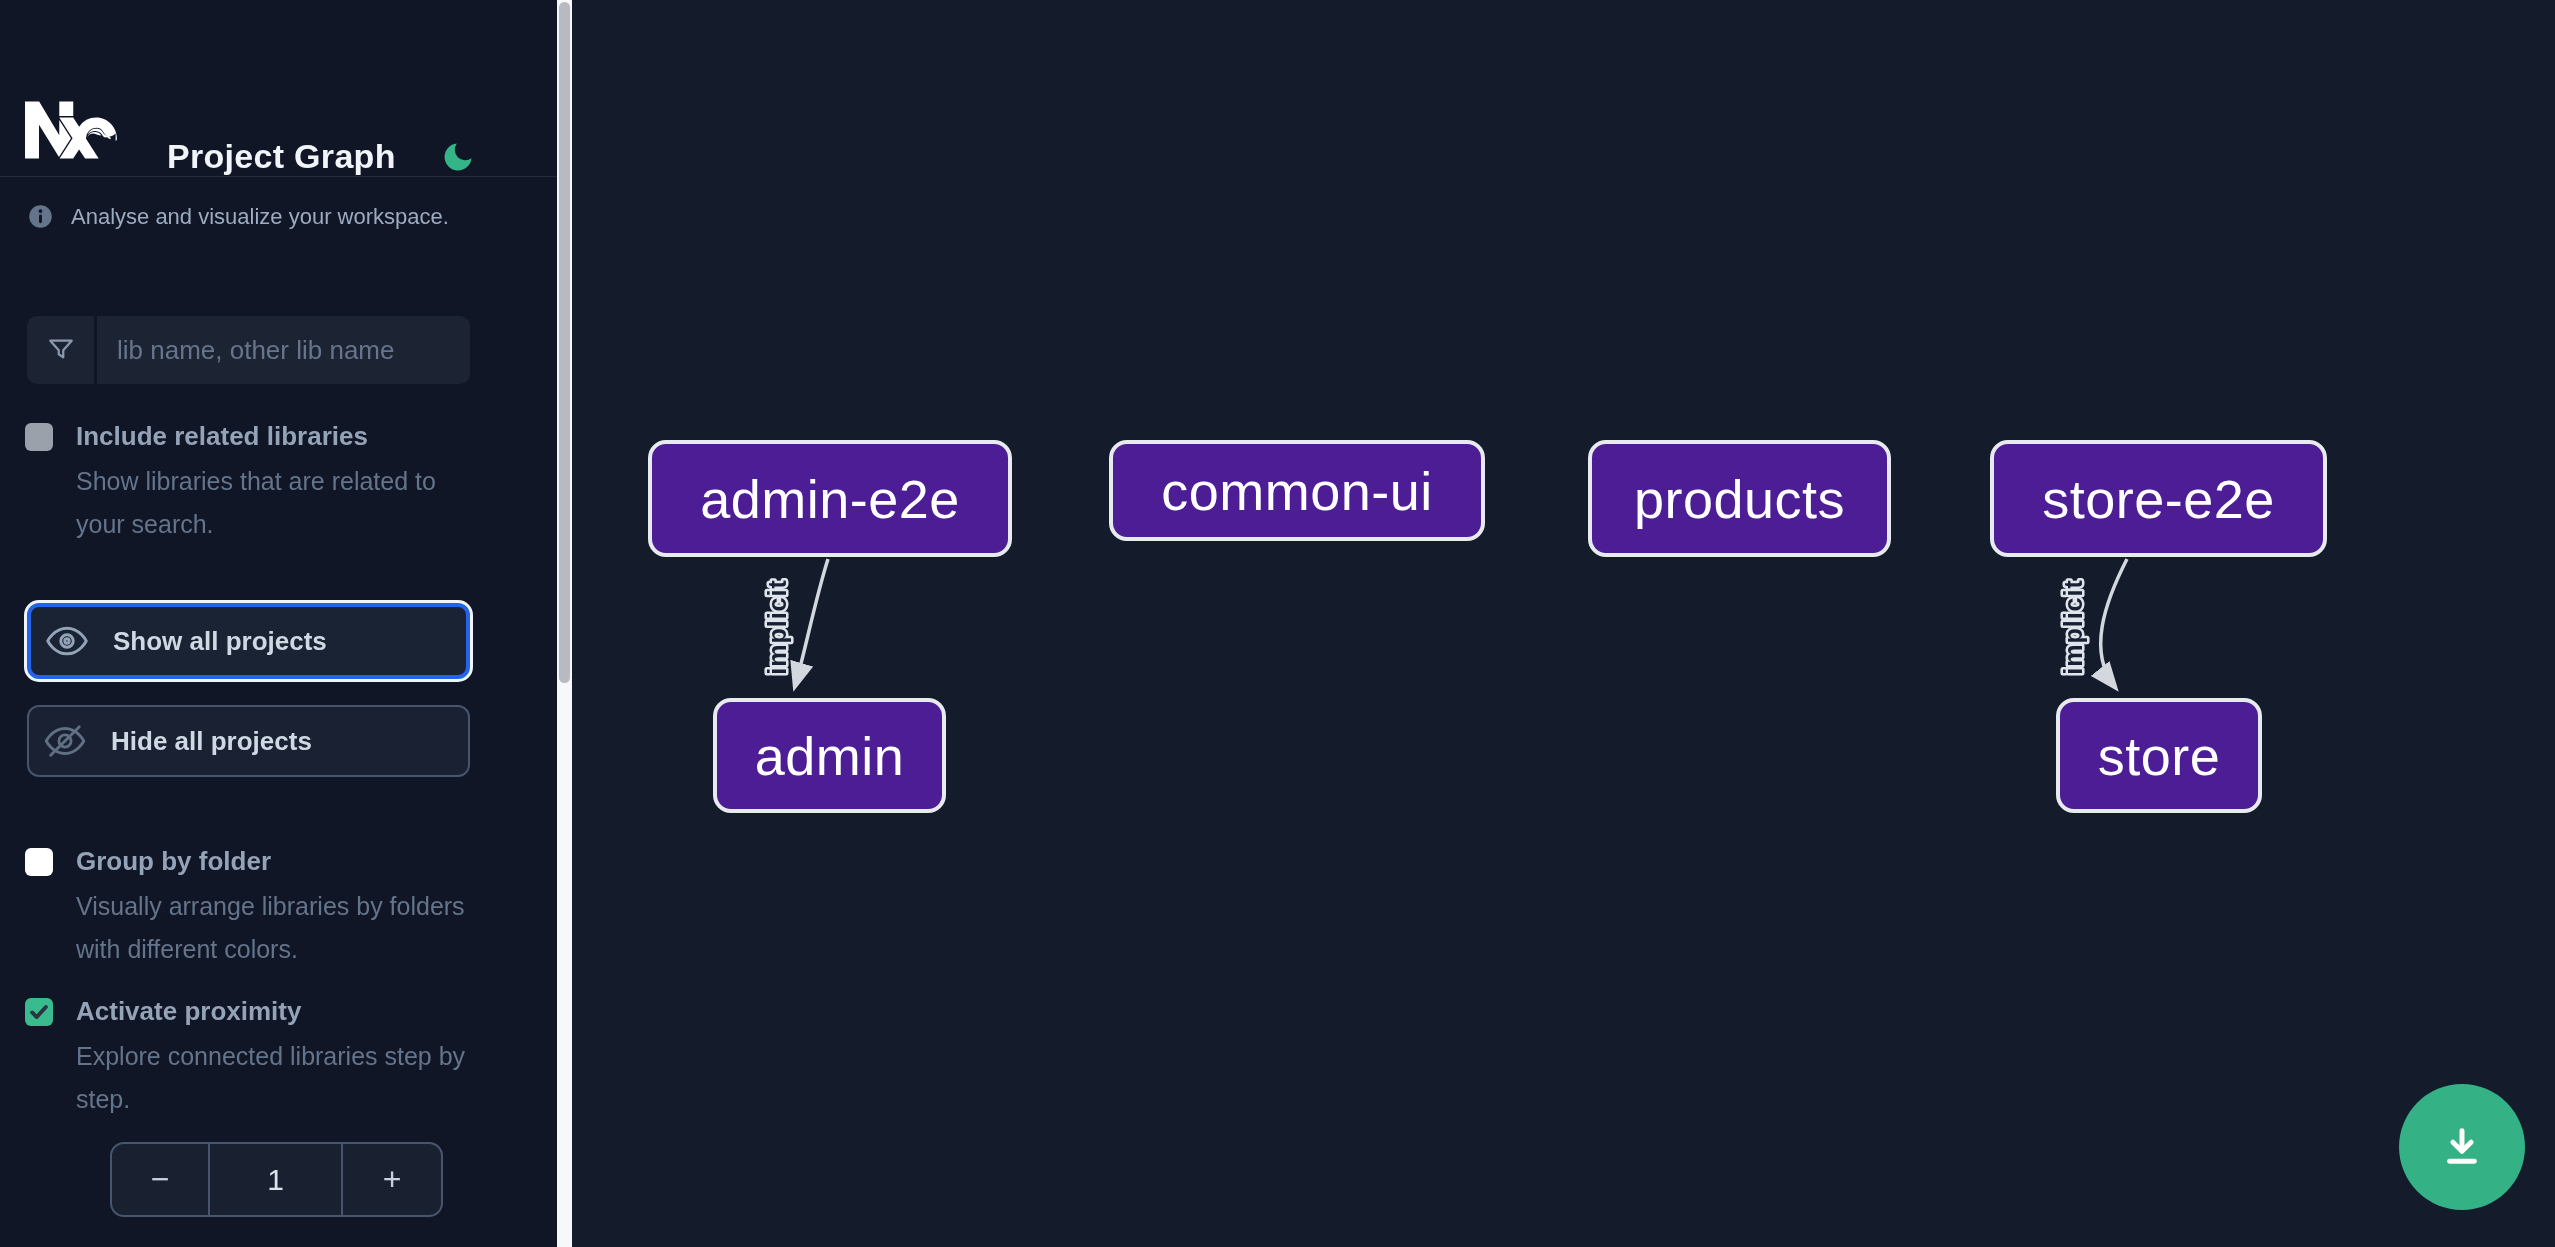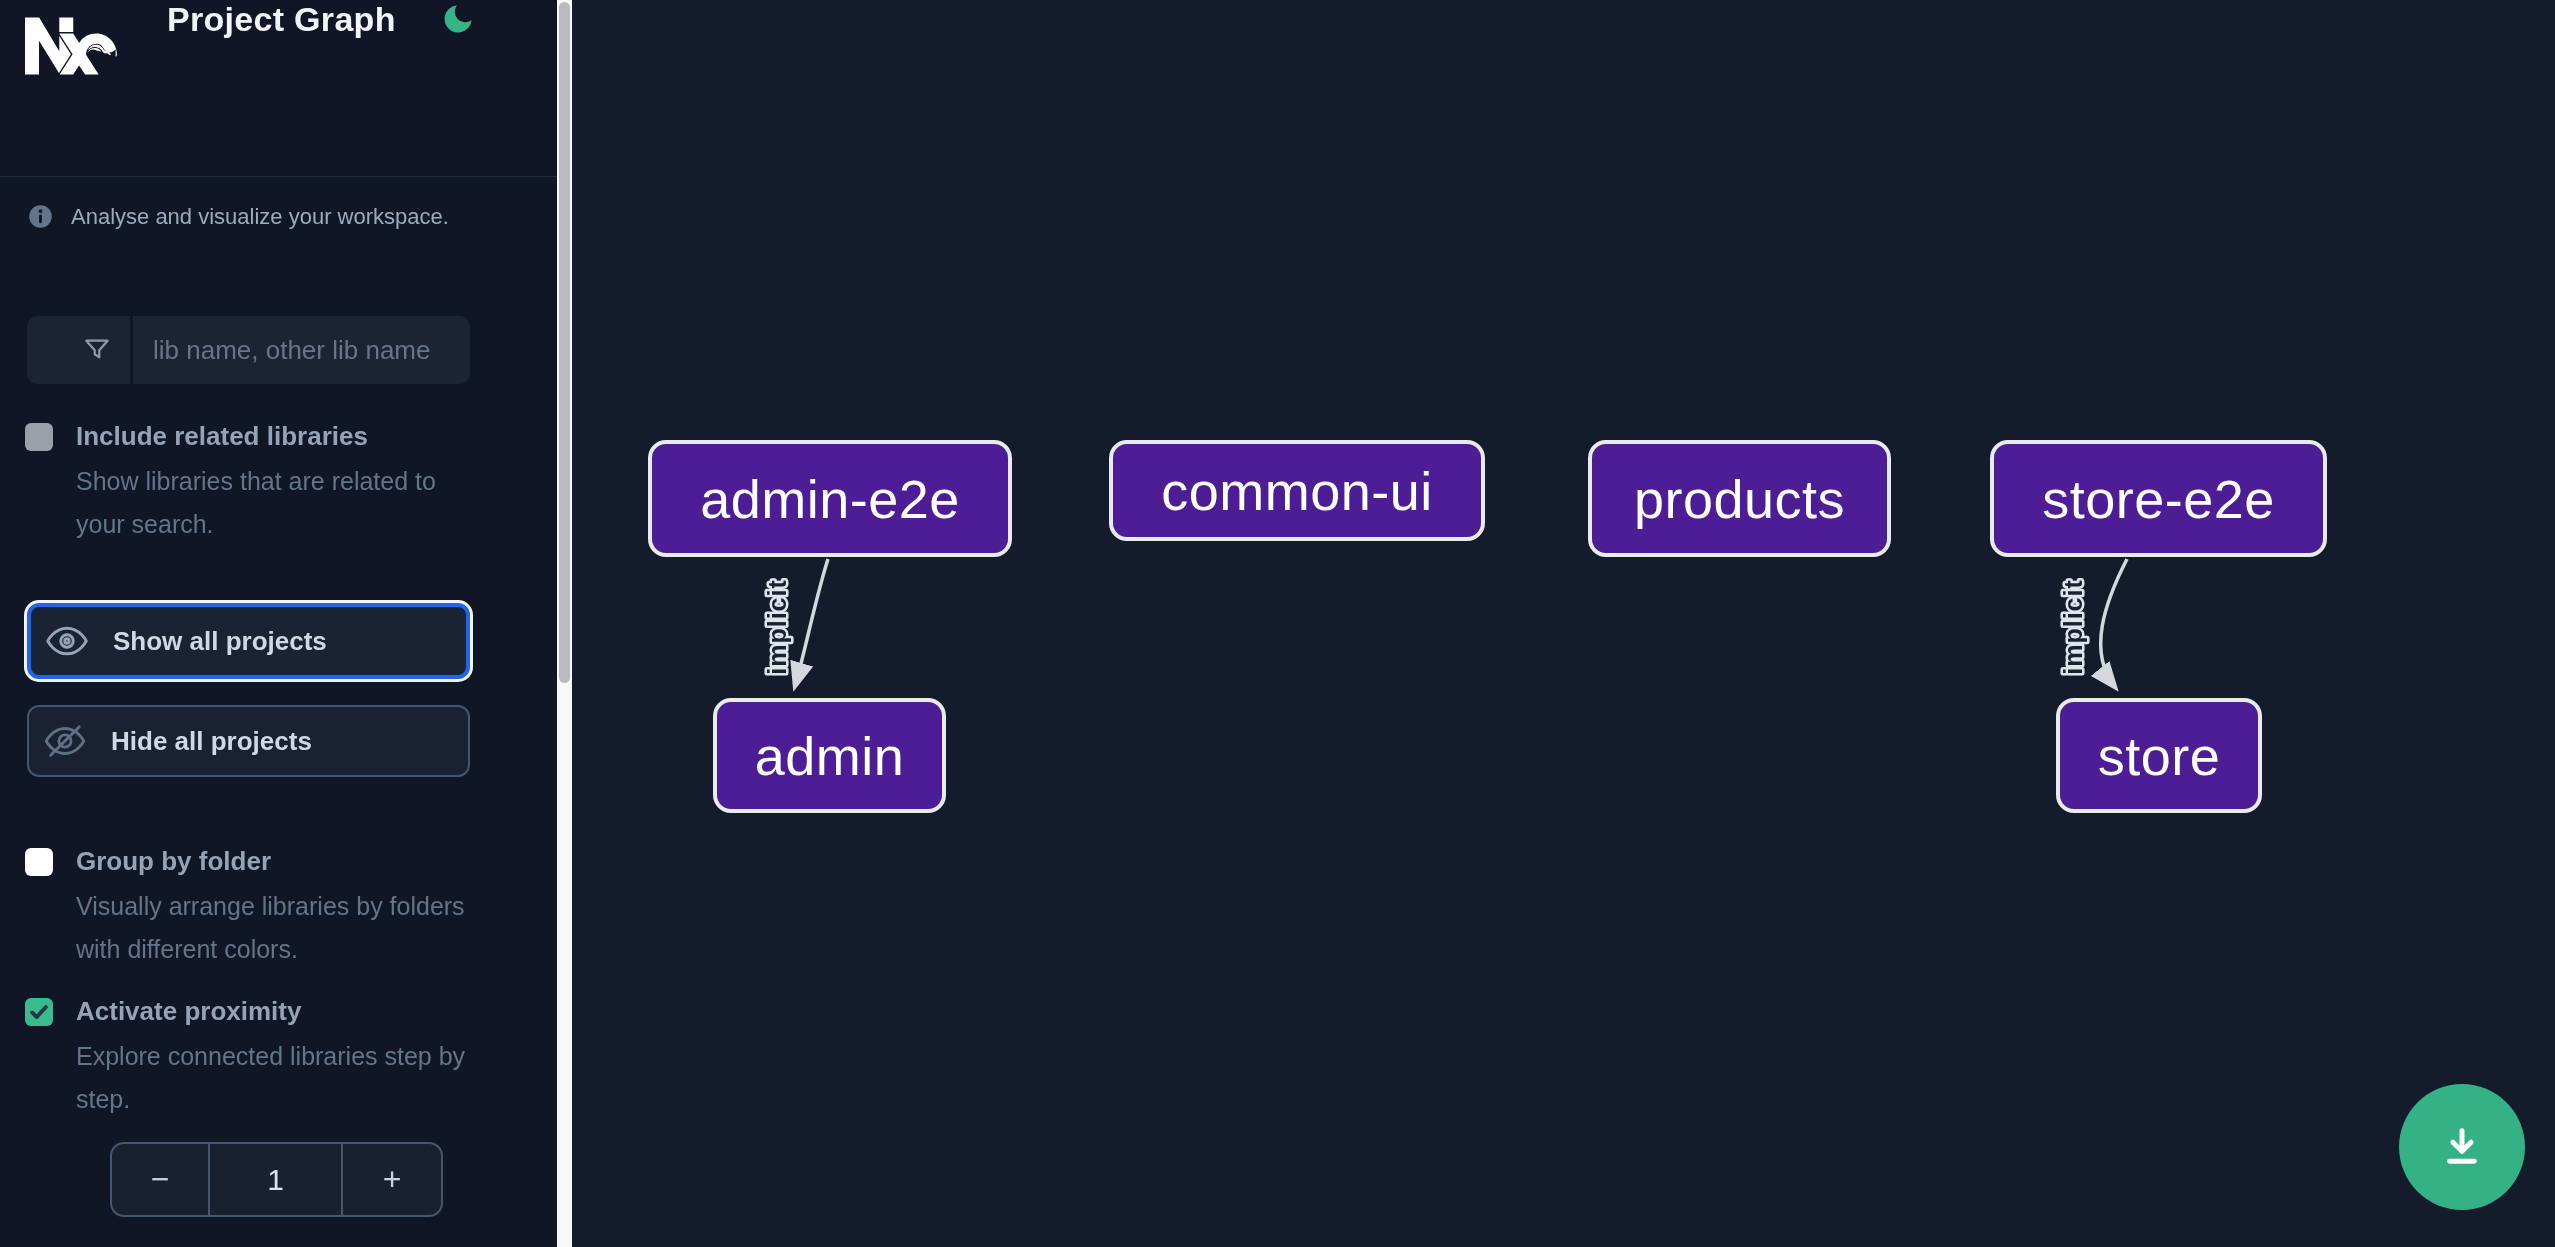--- a/index.html
+++ b/index.html
@@ -13,42 +13,42 @@
 
   
   .sidebar {
     position:relative;
     width:557px; height:1247px;
     background:#101626;
     flex:none;
   }
   .sb-header {
     position:absolute; top:0; left:0; right:0; height:177px;
-    display:flex; align-items:flex-start;
+    display:flex; align-items:flex-end;
     padding-left:25px;
     border-bottom:1px solid #222c40;
   }
   .nx-logo { width:92px; height:92px; flex:none; }
   .sb-title {
     margin-left:50px;
     font-size:34px; font-weight:600; color:#f1f5f9; letter-spacing:.3px;
   }
   .theme-toggle { margin-left:44px; width:36px; height:38px; cursor:pointer; flex:none; }
 
   .intro-row {
     position:absolute; top:203px; left:27px; right:40px;
     display:flex; align-items:center;
   }
   .intro-row svg { flex:none; margin-right:17px; }
   .intro-text { font-size:22px; color:#9cabc0; }
 
   .filter-box {
     position:absolute; top:316px; left:27px; width:443px; height:68px;
     background:#1c2434; border-radius:10px;
-    display:flex; align-items:stretch; overflow:hidden;padding-left:36px;
+    display:flex; align-items:stretch; overflow:hidden;
   }
   .filter-icon-cell {
     width:70px; flex:none;
     display:flex; align-items:center; justify-content:center;
     border-right:3px solid #101626;
   }
   .filter-input {
     flex:1; background:transparent; border:none; outline:none;
     padding:0 20px; font-family:"Liberation Sans",sans-serif;
     font-size:26px; color:#e2e8f0;

